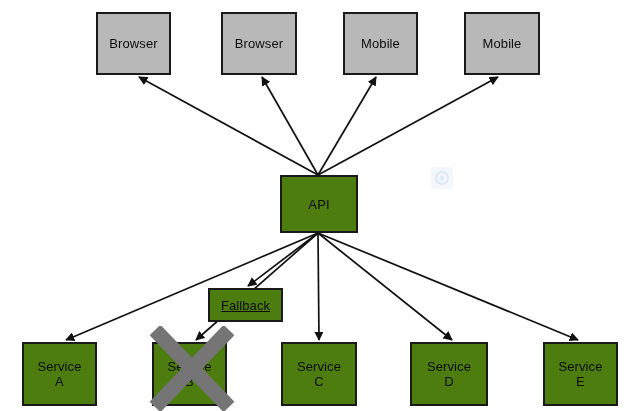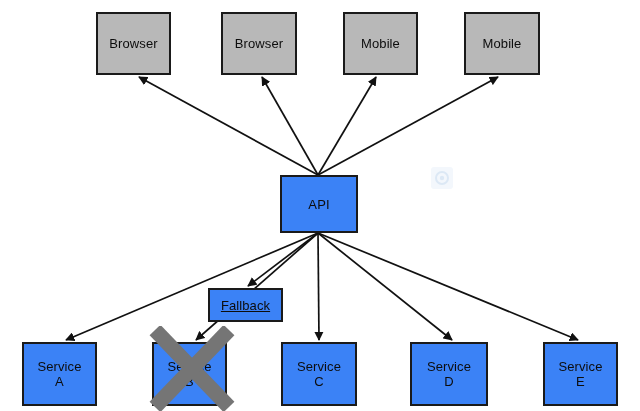--- a/index.html
+++ b/index.html
@@ -37,21 +37,21 @@
     font-size: 13px;
     line-height: 15px;
     color: #0d0d0d;
     letter-spacing: 0.1px;
     white-space: pre-line;
   }
   .node.client {
     background: #b8b8b8;
   }
   .node.svc {
-    background: #3b82f6;
+    background: #4d7c0f;
   }
   #watermark {
     position: absolute;
     left: 431px;
     top: 167px;
     width: 22px;
     height: 22px;
     border-radius: 3px;
     background: #f3f7fc;
     display: flex;

